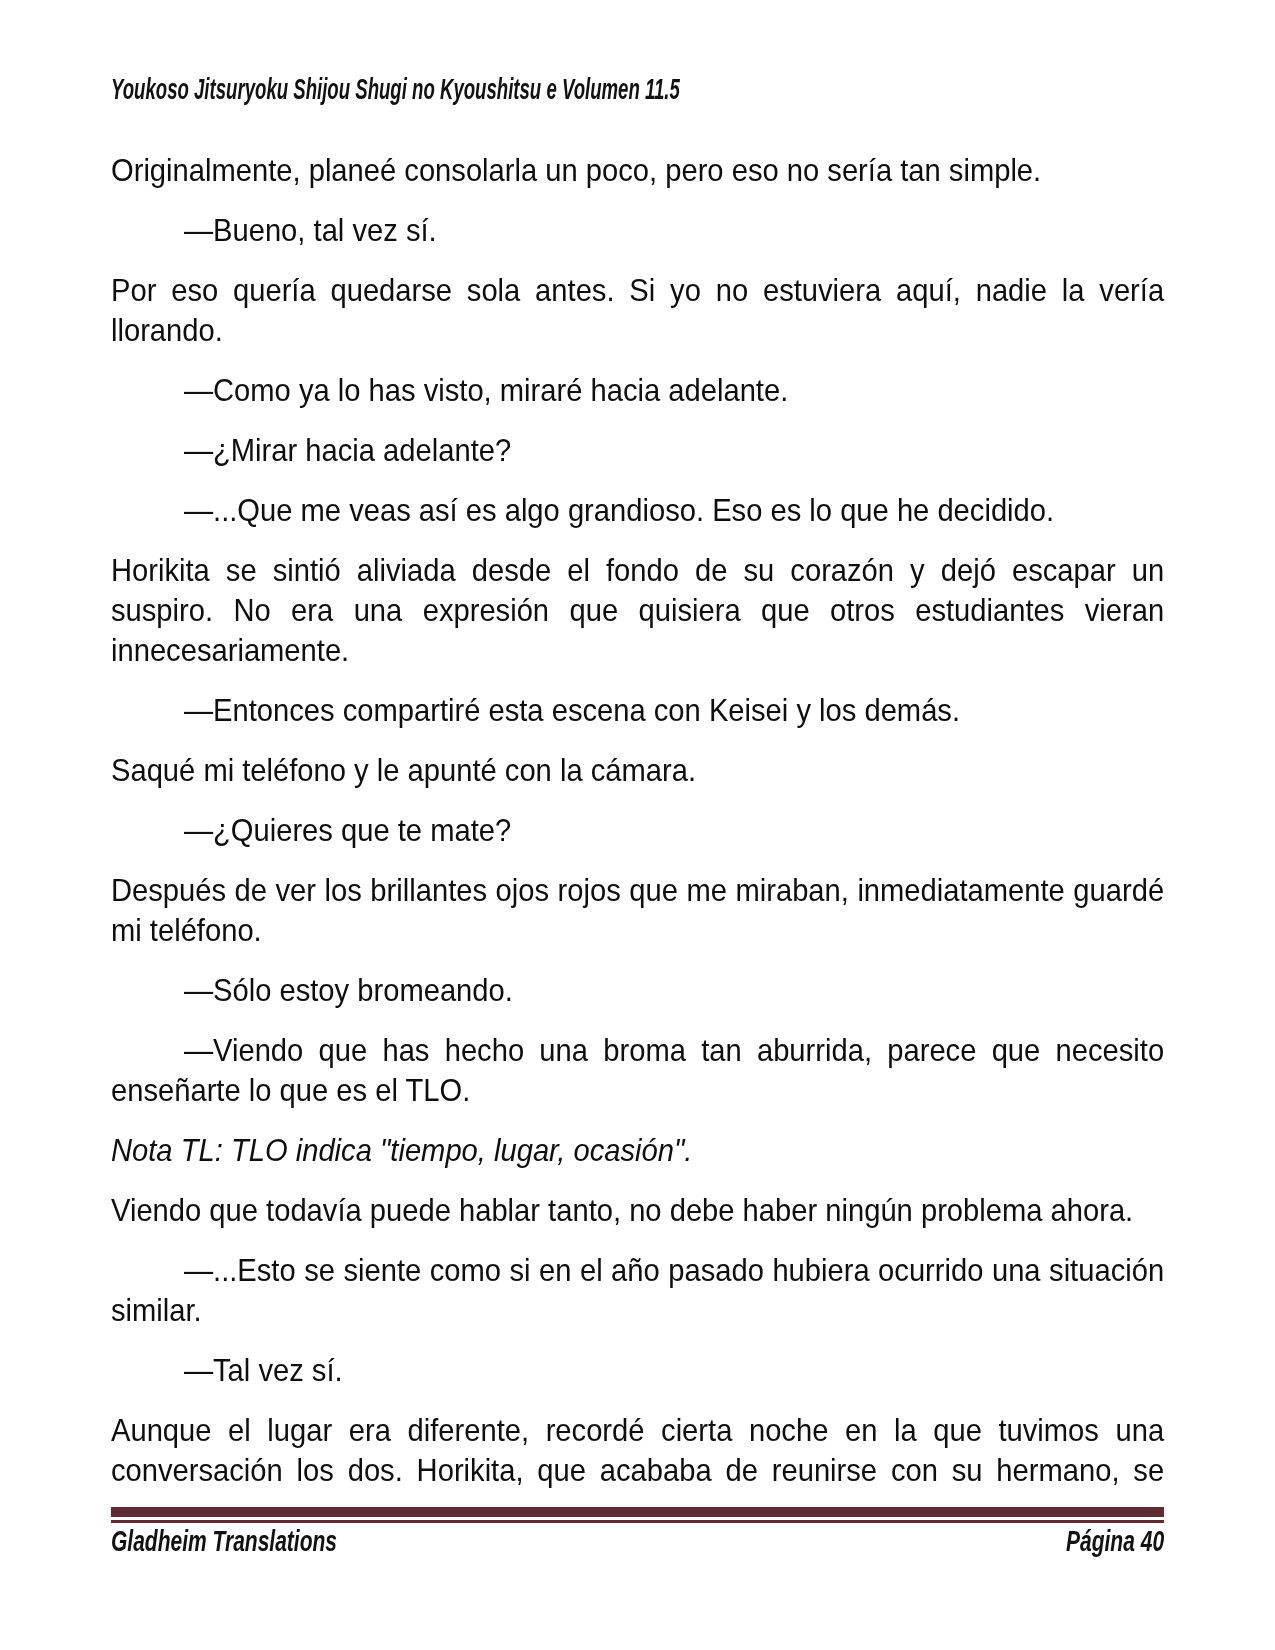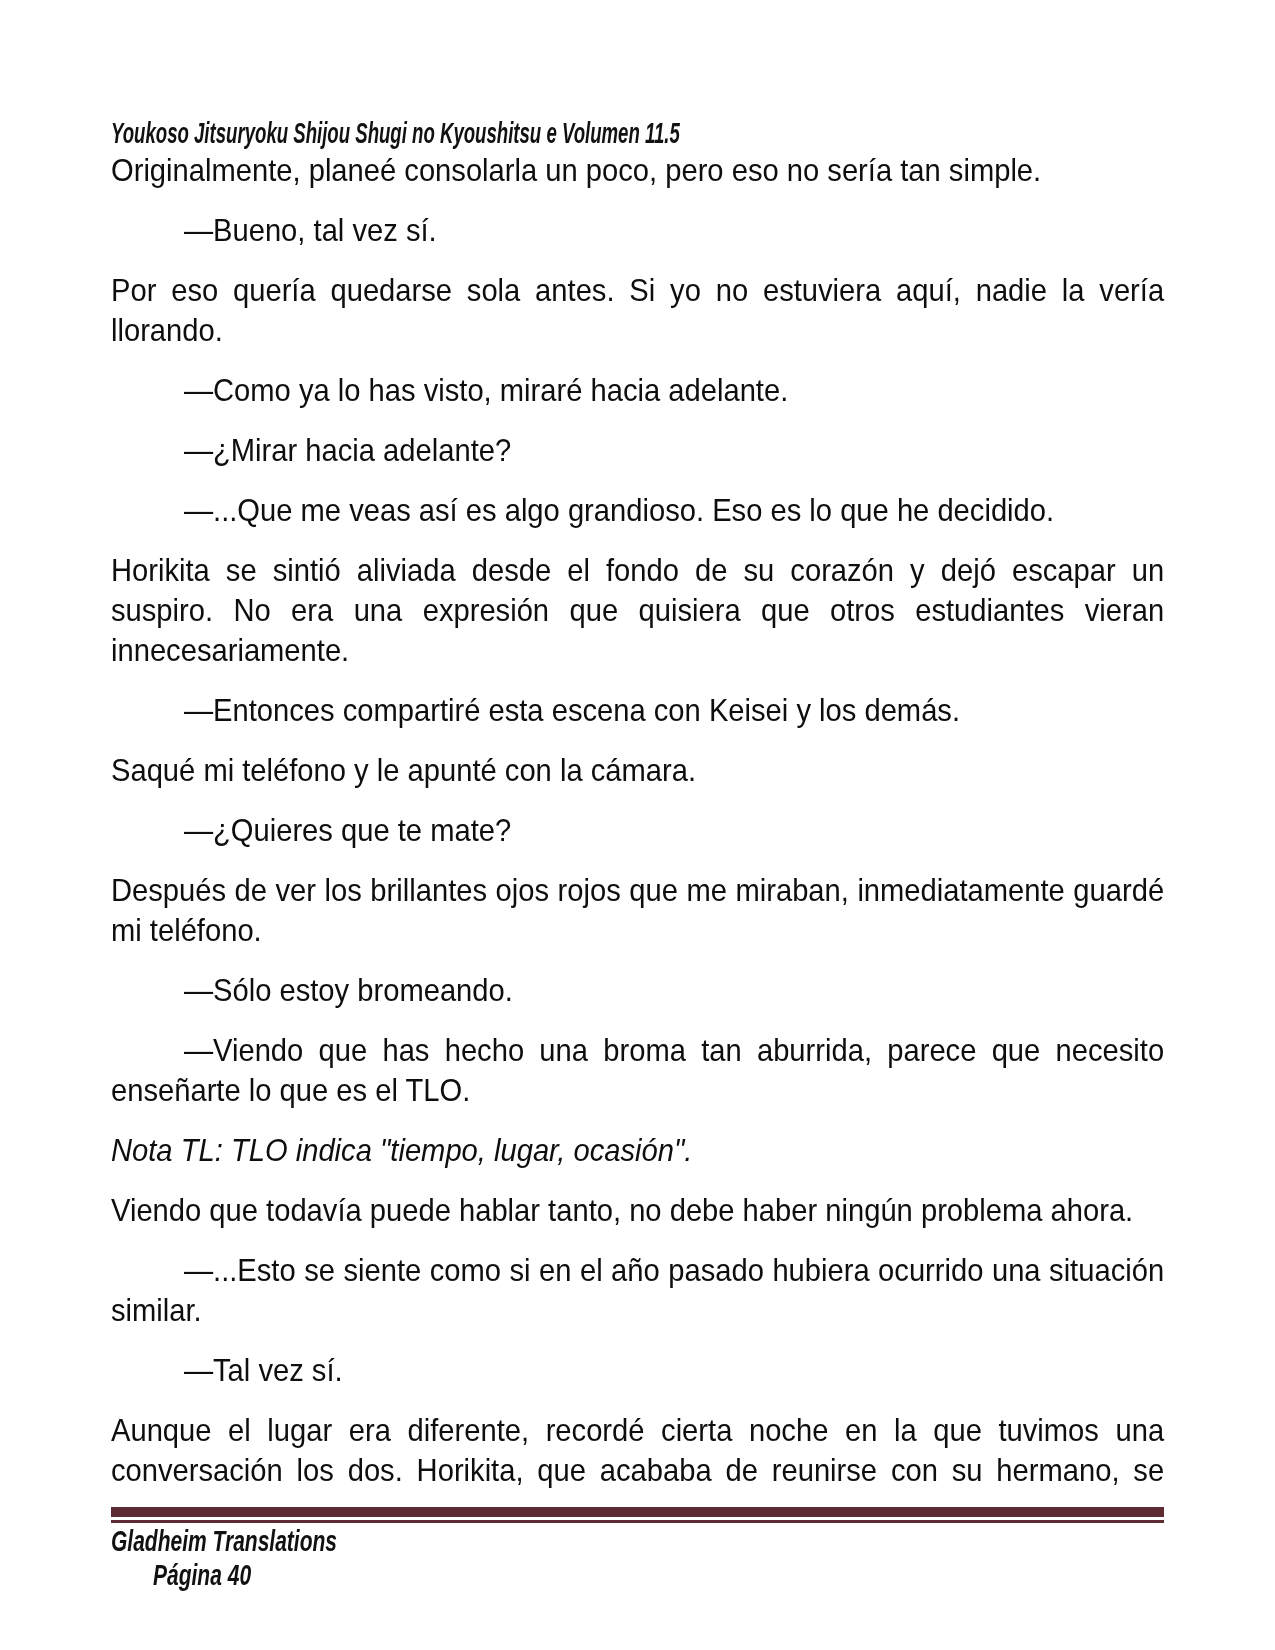--- a/index.html
+++ b/index.html
@@ -21,21 +21,20 @@
     height: 1650px;
     background: var(--page-bg);
     overflow: hidden;
   }
   
   .page-header {
     position: absolute;
     left: 111px;
     top: 72px;
     white-space: nowrap;
-    margin-top: 44px;
   }
   .cond {
     display: inline-block;
     font-weight: bold;
     font-style: italic;
     font-size: 30px;
     white-space: nowrap;
     transform: scaleX(0.62);
     transform-origin: 0 50%;
     color: #111;
@@ -69,21 +68,20 @@
   .rule-thick { height: 10px; background: var(--rule-color); }
   .rule-thin  { height: 3px;  background: var(--rule-color); margin-top: 3px; }
   .footer-row {
     position: absolute;
     left: 111px;
     top: 1524px;
     width: 1053px;
     display: flex;
     justify-content: space-between;
     align-items: baseline;
-    flex-direction: column;
   }
   .footer-row .cond { font-size: 30px; transform: scaleX(0.70); }
   .footer-row .cond.right { transform-origin: 100% 50%; }
 </style>
 </head>
 <body>
 
 <div class="page">
 
   <div class="page-header">

